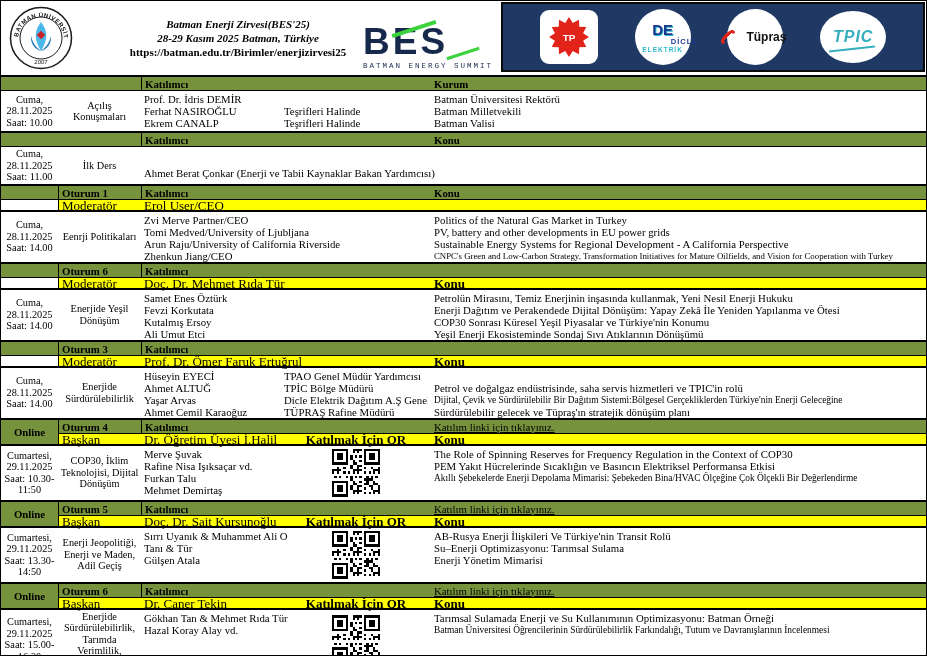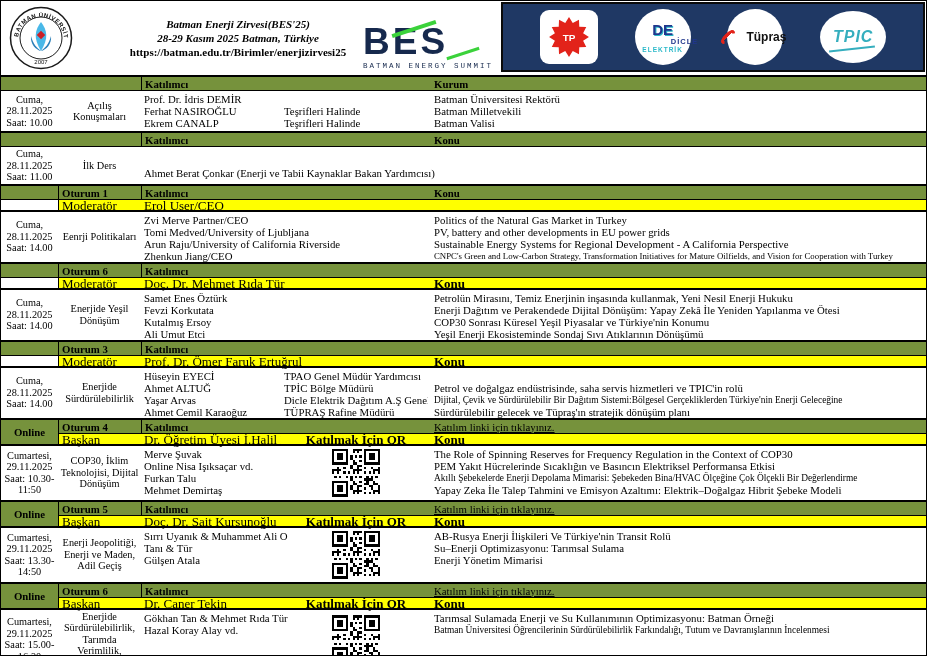--- a/index.html
+++ b/index.html
@@ -255,21 +255,21 @@
     <div class="cell y g5 rb bold">Konu</div>
     <div class="cell g1 rc date">Cumartesi,
 29.11.2025
 Saat: 10.30-
 11:50</div>
     <div class="cell g2 rc title">COP30, İklim
 Teknolojisi, Dijital
 Dönüşüm</div>
     <div class="cell g3 rc stack">
       <div>Merve Şuvak</div>
-      <div>Online Nisa Işıksaçar vd.</div>
+      <div>Rafine Nisa Işıksaçar vd.</div>
       <div>Furkan Talu</div>
       <div>Mehmet Demirtaş</div>
     </div>
     <div class="cell g4 rc qrwrap">
         <div class="qr">
           <b class="on"></b>
           <b class="on"></b>
           <b class="on"></b>
           <b class="on"></b>
           <b class="on"></b>
@@ -708,21 +708,20 @@
           <b></b>
           <b></b>
           <b></b>
           <b></b>
         </div>
       </div>
     <div class="cell g5 rc stack">
       <div>The Role of Spinning Reserves for Frequency Regulation in the Context of COP30</div>
       <div>PEM Yakıt Hücrelerinde Sıcaklığın ve Basıncın Elektriksel Performansa Etkisi</div>
       <div class="sm2">Akıllı Şebekelerde Enerji Depolama Mimarisi: Şebekeden Bina/HVAC Ölçeğine Çok Ölçekli Bir Değerlendirme</div>
-      <div>Yapay Zeka İle Talep Tahmini ve Emisyon Azaltımı: Elektrik–Doğalgaz Hibrit Şebeke Modeli</div>
     </div>
   </div>
 
   <div class="sec o456">
     <div class="cell online g1 rab">Online</div>
     <div class="cell h g2 ra bl">Oturum 5</div>
     <div class="cell h g34 ra bl">Katılımcı</div>
     <div class="cell h g5 ra lk">Katılım linki için tıklayınız.</div>
     <div class="cell y g2 rb bl u">Başkan</div>
     <div class="cell y g3 rb u">Doç. Dr. Sait Kursunoğlu</div>

